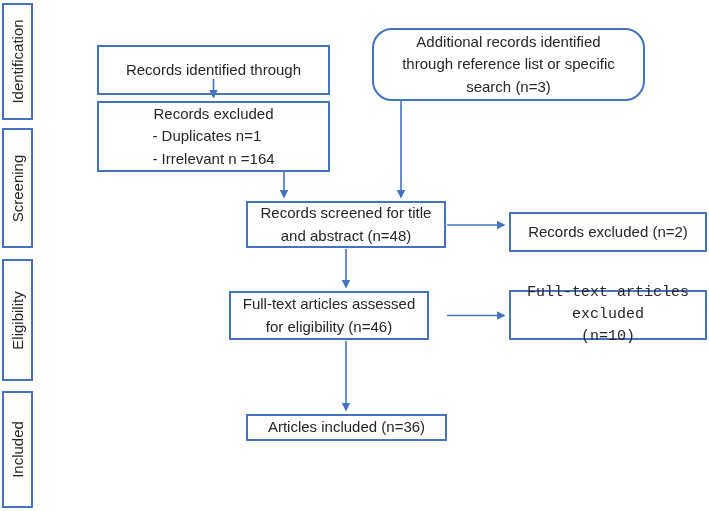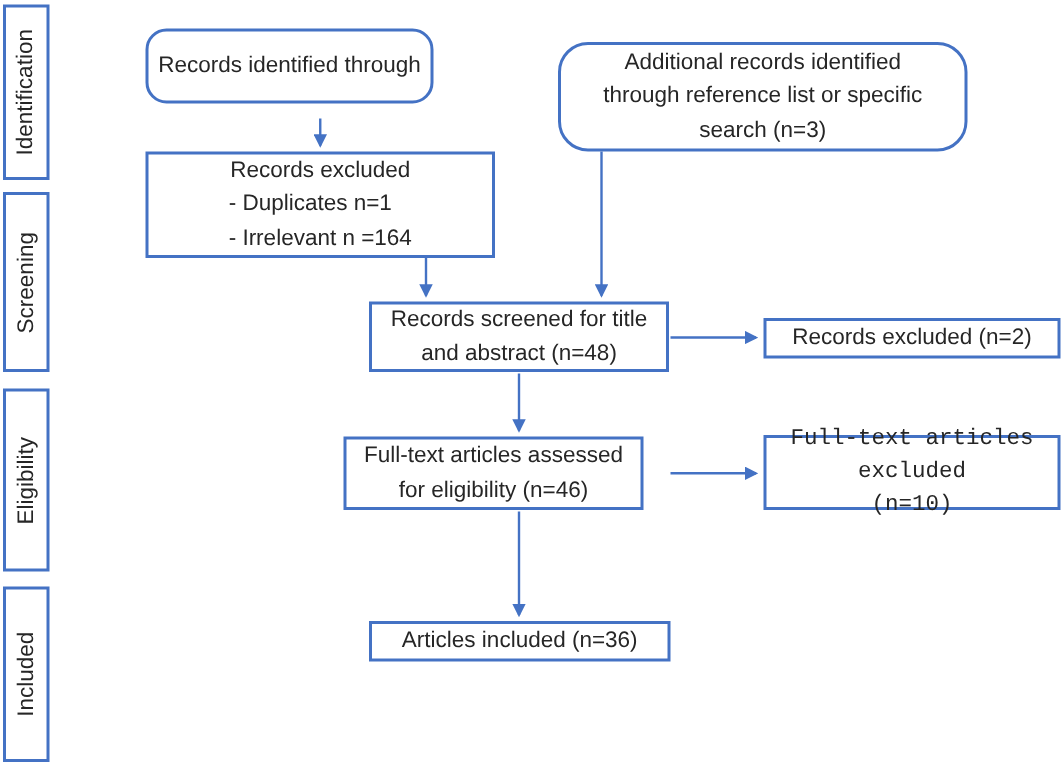--- a/index.html
+++ b/index.html
@@ -75,21 +75,21 @@
   <div class="stage" style="left:2px; top:128px; width:31px; height:120px;">
     <span class="vlabel">Screening</span>
   </div>
   <div class="stage" style="left:2px; top:259px; width:31px; height:122px;">
     <span class="vlabel">Eligibility</span>
   </div>
   <div class="stage" style="left:2px; top:391px; width:31px; height:117px;">
     <span class="vlabel">Included</span>
   </div>
 
-  <div class="box" style="left:97px; top:19px; width:192px; height:50px;border-radius:14px;">
+  <div class="box" style="left:97px; top:45px; width:233px; height:50px;">
     <div>Records identified through</div>
   </div>
 
   <div class="box" style="left:372px; top:28px; width:273px; height:73px;border-radius:20px;">
     <div>Additional records identified</div>
     <div>through reference list or specific</div>
     <div>search (n=3)</div>
   </div>
 
   <div class="box" style="left:97px; top:101px; width:233px; height:71px;">
@@ -98,21 +98,21 @@
       <div>- Duplicates n=1</div>
       <div>- Irrelevant n =164</div>
     </div>
   </div>
 
   <div class="box" style="left:246px; top:201px; width:200px; height:47px;">
     <div>Records screened for title</div>
     <div>and abstract (n=48)</div>
   </div>
 
-  <div class="box" style="left:509px; top:212px; width:198px; height:27px;">
+  <div class="box" style="left:509px; top:212px; width:198px; height:40px;">
     <div>Records excluded (n=2)</div>
   </div>
 
   <div class="box" style="left:229px; top:291px; width:200px; height:49px;">
     <div>Full-text articles assessed</div>
     <div>for eligibility (n=46)</div>
   </div>
 
   <div class="box" style="left:509px; top:290px; width:198px; height:50px;font-family:Liberation Mono, monospace;">
     <div>Full-text articles excluded</div>

